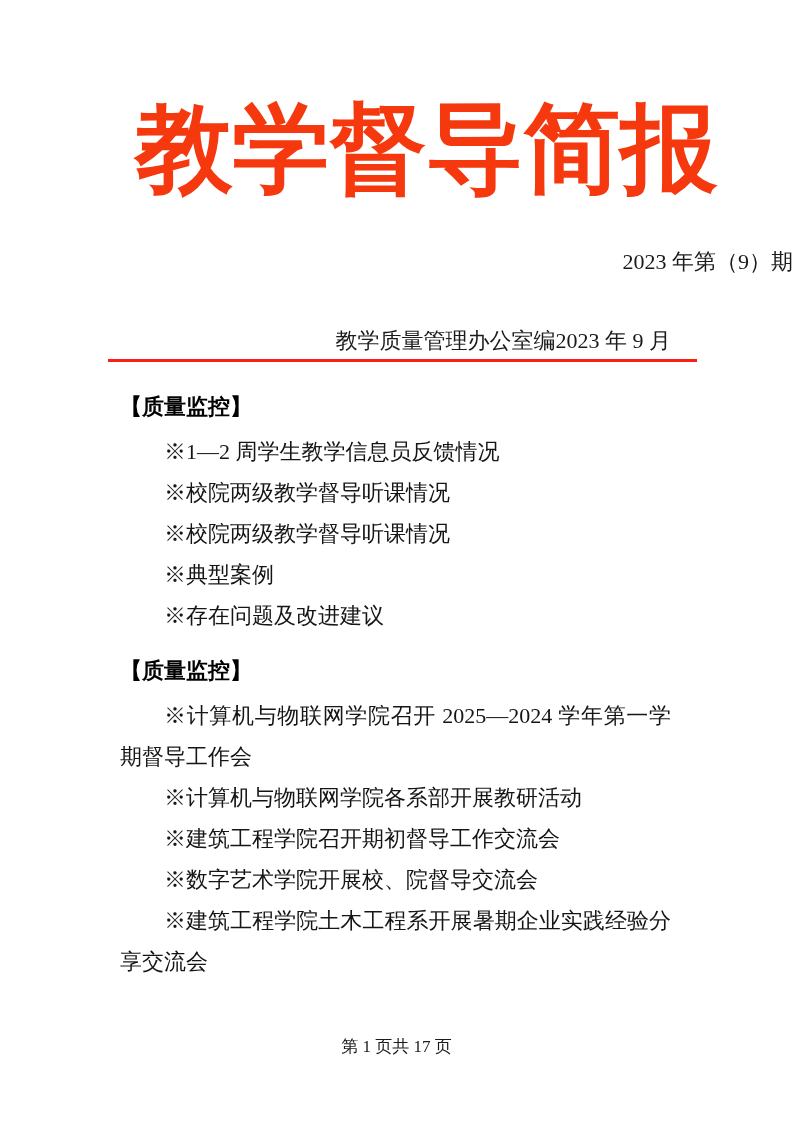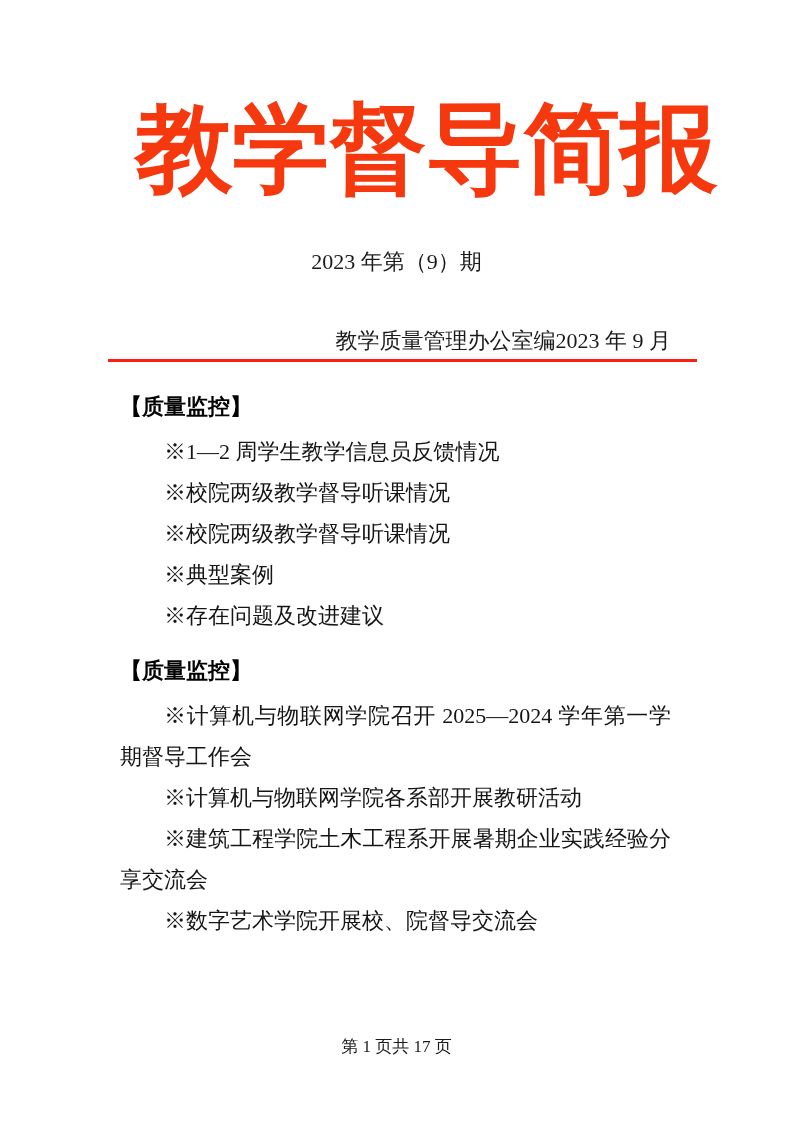--- a/index.html
+++ b/index.html
@@ -30,21 +30,21 @@
     letter-spacing: 0px;
     color: var(--title-red, #f6380e);
     white-space: nowrap;
     padding-left: 30px;
   }
   .issue {
     position: absolute;
     top: 247px;
     left: 0;
     width: 100%;
-    text-align: center;
+    text-align: right;
     font-size: 22px;
     line-height: 1.4;
     color: #1a1a1a;
   }
   .editor-row {
     position: absolute;
     top: 326px;
     left: 120px;
     width: 551px;
     display: flex;
@@ -122,20 +122,21 @@
     <p class="toc-item">※1—2 周学生教学信息员反馈情况</p>
     <p class="toc-item">※校院两级教学督导听课情况</p>
     <p class="toc-item">※校院两级教学督导听课情况</p>
     <p class="toc-item">※典型案例</p>
     <p class="toc-item">※存在问题及改进建议</p>
 
     <div class="section-heading second">【质量监控】</div>
 
     <p class="toc-item">※计算机与物联网学院召开 2025—2024 学年第一学期督导工作会</p>
     <p class="toc-item">※计算机与物联网学院各系部开展教研活动</p>
+    <p class="toc-item">※建筑工程学院召开期初督导工作交流会</p>
+    <p class="toc-item">※数字艺术学院开展校、院督导交流会</p>
     <p class="toc-item">※建筑工程学院土木工程系开展暑期企业实践经验分享交流会</p>
-    <p class="toc-item">※数字艺术学院开展校、院督导交流会</p>
 
   </div>
 
   <div class="footer">第 1 页共 17 页</div>
 
 </div>
 
 </body></html>

